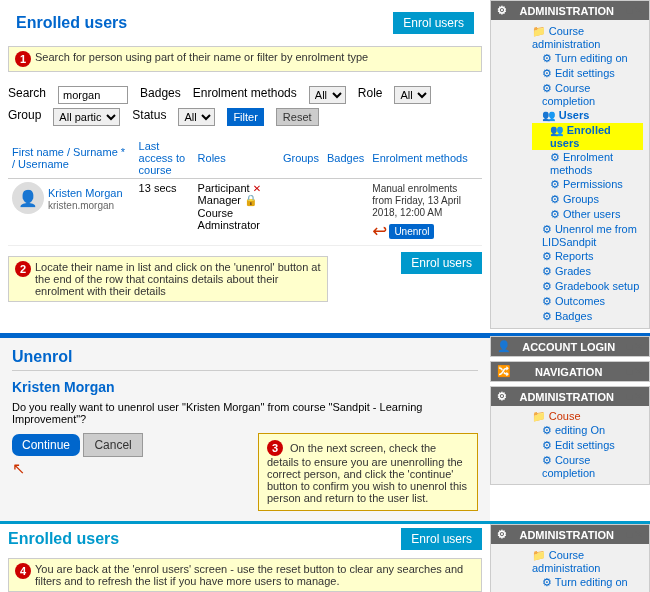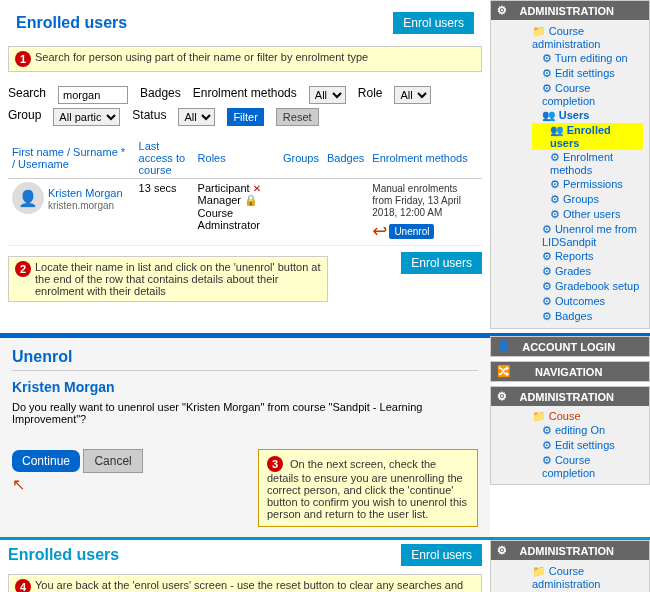--- a/index.html
+++ b/index.html
@@ -241,21 +241,21 @@
       </div>
     </div>
   </div>
 </div>
 
 <div class="main-layout" style="border-top: 3px solid #0066cc;">
   <div class="content-area">
     <div class="unenrol-section">
       <h2>Unenrol</h2>
       <h3 style="color:#0066cc;">Kristen Morgan</h3>
-      <p style="font-size:11px; margin-bottom:24px;">Do you really want to unenrol user "Kristen Morgan" from course "Sandpit - Learning Improvement"?</p>
+      <p style="font-size:11px; margin-bottom:8px;">Do you really want to unenrol user "Kristen Morgan" from course "Sandpit - Learning Improvement"?</p>
       <div class="unenrol-row">
         <div class="unenrol-left">
           <button class="btn-continue" style="position:relative;border-radius:7px;">Continue</button>
           <button class="btn-cancel">Cancel</button>
           <div style="display:flex; align-items:center; margin-top:2px;">
             <span style="color:#cc3300; font-size:16px;">↖</span>
           </div>
         </div>
         <div class="step-tip">
           <span class="tip-number">3</span>

